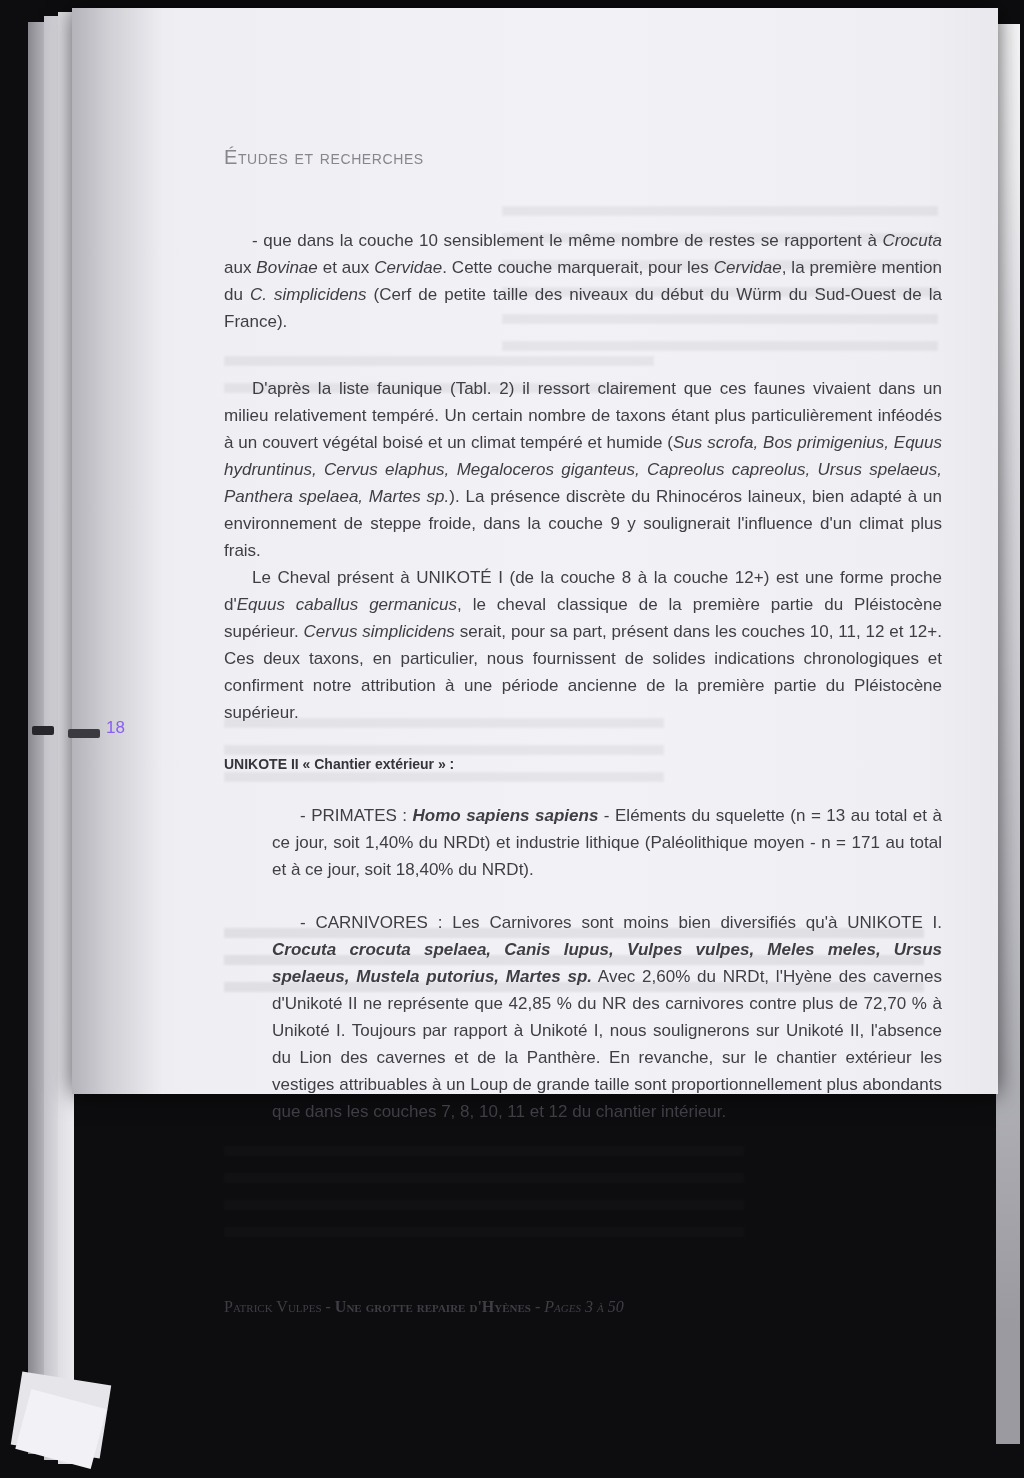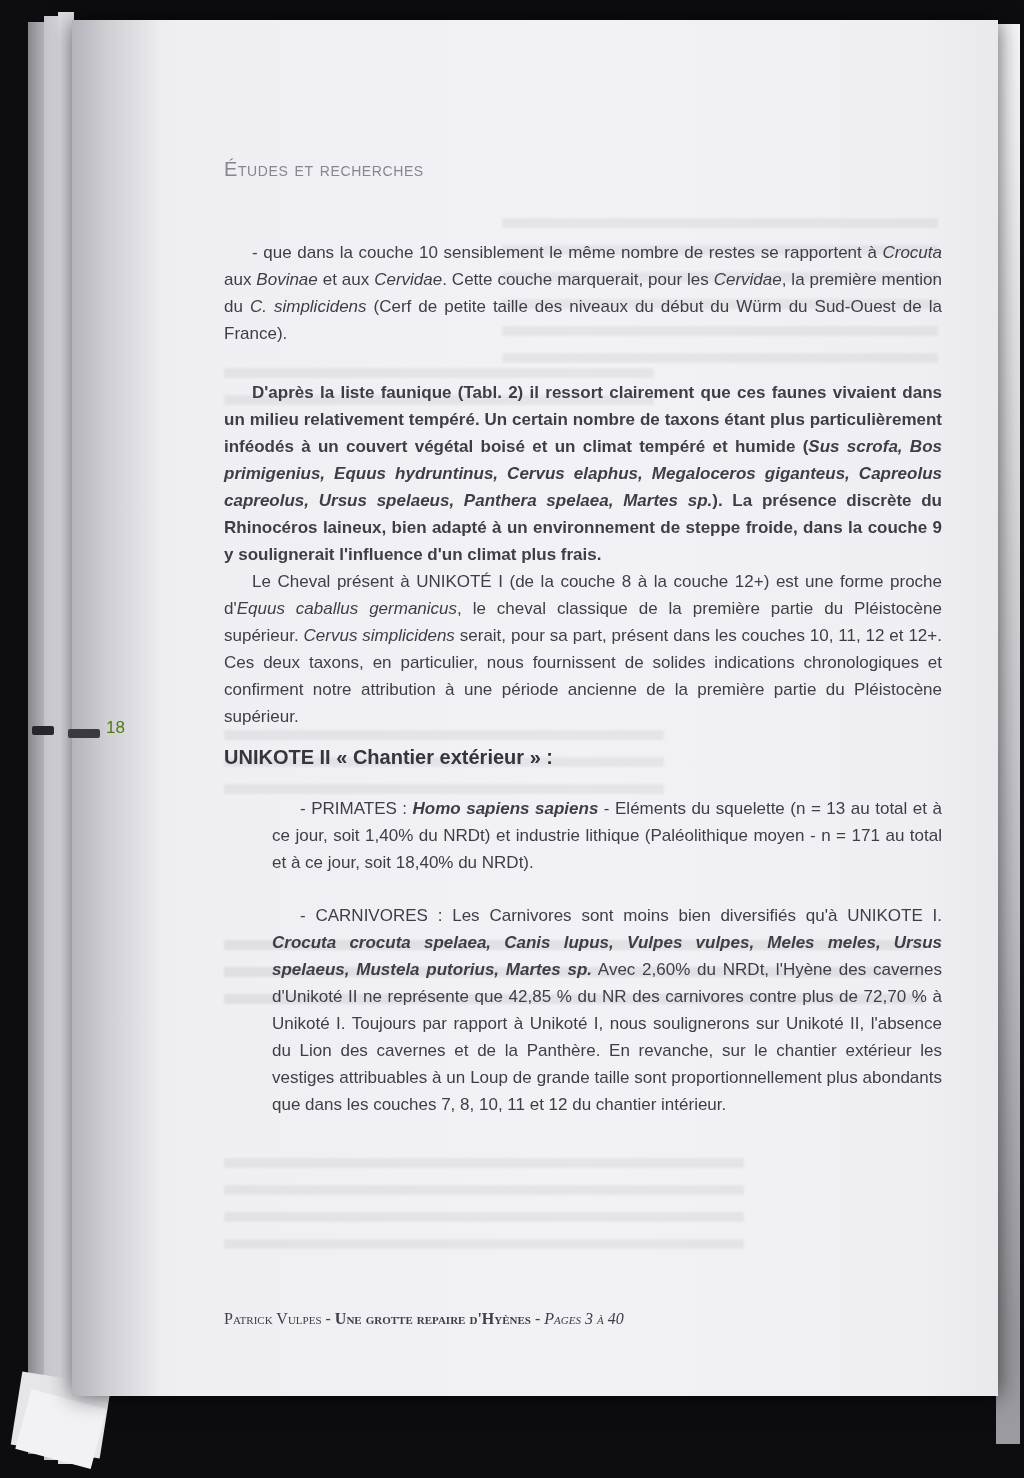--- a/index.html
+++ b/index.html
@@ -15,21 +15,21 @@
   .stack-1{left:28px;top:22px;width:18px;height:1432px;background:linear-gradient(90deg,#88878d,#b9b8be);}
   .stack-2{left:44px;top:16px;width:16px;height:1444px;background:linear-gradient(90deg,#c4c3c9,#dbdadf);}
   .stack-3{left:58px;top:12px;width:16px;height:1452px;background:linear-gradient(90deg,#dedde2,#ebeaef);}
   .corner-fan-1{left:16px;top:1378px;width:90px;height:74px;background:#e6e5ea;transform:rotate(9deg);}
   .corner-fan-2{left:22px;top:1398px;width:78px;height:62px;background:#f2f1f5;transform:rotate(15deg);}
   .edge-right{
     left:996px;top:24px;width:24px;height:1420px;
     background:linear-gradient(180deg,#f7f7f9 0px,#f1f1f4 140px,#dcdce1 420px,#bdbdc4 900px,#9a9aa0 1300px);
   }
   .page{
-    position:absolute;left:72px;top:20px;width:926px;height:1376px;
+    position:absolute;left:72px;top:8px;width:926px;height:1086px;
     background:linear-gradient(90deg,#dcdbe1 0px,#e9e8ed 34px,#efeef2 110px,#f2f1f5 55%,#efeef2 92%,#e9e8ed 100%);
     box-shadow:0 0 22px rgba(0,0,0,0.65);
   }
   .gutter-shadow{
     position:absolute;left:0;top:0;width:90px;height:100%;
     background:linear-gradient(90deg,rgba(40,40,48,0.22),rgba(40,40,48,0.0));
     pointer-events:none;
   }
   
   .ghost{
@@ -59,25 +59,25 @@
     font-weight:400;
     text-indent:0;
   }
   .para{
     margin:0;
     font-size:17px;
     line-height:27px;
     text-align:justify;
     text-indent:28px;
   }
-  .mt-gap{margin-top:32px;font-weight:bold;}
+  .mt-gap{margin-top:40px;}
   .mt-sec{margin-top:26px;margin-left:48px;}
   .section-heading{
-    margin:15px 0 6px 0;
-    font-size:20px;
+    margin:26px 0 6px 0;
+    font-size:14px;
     line-height:24px;
     font-weight:bold;
     color:#36353c;
     text-indent:0;
   }
   .footer{
     position:absolute;left:152px;top:1290px;width:718px;
     font-family:"Liberation Serif", serif;
     font-size:16px;
     color:#3f3e45;
@@ -85,21 +85,21 @@
   }
   
   .seg-i{font-style:italic;}
   .seg-bi{font-weight:bold;font-style:italic;}
   .seg-sc{font-variant:small-caps;}
   .seg-scb{font-variant:small-caps;font-weight:bold;}
   .seg-sci{font-variant:small-caps;font-style:italic;}
   
   .page-number{
     position:absolute;left:106px;top:718px;
-    font-size:17px;color:#4d7c0f;z-index:3;
+    font-size:17px;color:#8b5cf6;z-index:3;
   }
   .clip-mark{position:absolute;background:#26262b;border-radius:2px;z-index:3;}
   .clip-1{left:32px;top:726px;width:22px;height:9px;}
   .clip-2{left:68px;top:729px;width:32px;height:9px;background:#3a3a40;}
 </style>
 </head>
 <body>
 
 <div class="stack stack-1"></div>
 <div class="stack stack-2"></div>
@@ -127,14 +127,14 @@
     <p class="para"><span>- que dans la couche 10 sensiblement le même nombre de restes se rapportent à </span><span class="seg-i">Crocuta</span><span> aux </span><span class="seg-i">Bovinae</span><span> et aux </span><span class="seg-i">Cervidae</span><span>. Cette couche marquerait, pour les </span><span class="seg-i">Cervidae</span><span>, la première mention du </span><span class="seg-i">C. simplicidens</span><span>  (Cerf de petite taille des niveaux du début du Würm du Sud-Ouest de la France).</span></p>
     <p class="para mt-gap"><span>D'après la liste faunique (Tabl. 2) il ressort clairement que ces faunes vivaient dans un milieu relativement tempéré. Un certain nombre de taxons étant plus particulièrement inféodés à un couvert végétal boisé et un climat tempéré et humide (</span><span class="seg-i">Sus scrofa, Bos primigenius, Equus hydruntinus, Cervus elaphus, Megaloceros giganteus, Capreolus capreolus, Ursus spelaeus, Panthera spelaea, Martes sp.</span><span>). La présence discrète du Rhinocéros laineux, bien adapté à un environnement de steppe froide, dans la couche 9 y soulignerait l'influence d'un climat plus frais.</span></p>
     <p class="para"><span>Le Cheval présent à UNIKOTÉ I (de la couche 8 à la couche 12+) est une forme proche d'</span><span class="seg-i">Equus caballus germanicus</span><span>, le cheval classique de la première partie du Pléistocène supérieur. </span><span class="seg-i">Cervus simplicidens</span><span> serait, pour sa part, présent dans les couches 10, 11, 12 et 12+. Ces deux taxons, en particulier, nous fournissent de solides indications chronologiques et confirment notre attribution à une période ancienne de la première partie du Pléistocène supérieur.</span></p>
 
     <h3 class="section-heading">UNIKOTE II « Chantier extérieur » :</h3>
 
     <p class="para mt-sec"><span>- PRIMATES : </span><span class="seg-bi">Homo sapiens sapiens</span><span> - Eléments du squelette (n = 13 au total et à ce jour, soit 1,40% du NRDt) et industrie lithique (Paléolithique moyen - n = 171 au total et à ce jour, soit 18,40% du NRDt).</span></p>
     <p class="para mt-sec"><span>- CARNIVORES : Les Carnivores sont moins bien diversifiés qu'à UNIKOTE I. </span><span class="seg-bi">Crocuta crocuta spelaea, Canis lupus, Vulpes vulpes, Meles meles, Ursus spelaeus, Mustela putorius, Martes sp.</span><span> Avec 2,60% du NRDt, l'Hyène des cavernes d'Unikoté II ne représente que 42,85 % du NR des carnivores contre plus de 72,70 % à Unikoté I. Toujours par rapport à Unikoté I, nous soulignerons sur Unikoté II, l'absence du Lion des cavernes et de la Panthère. En revanche, sur le chantier extérieur les vestiges attribuables à un Loup de grande taille sont proportionnellement plus abondants que dans les couches 7, 8, 10, 11 et 12 du chantier intérieur.</span></p>
   </div>
 
-  <div class="footer"><span class="seg-sc">Patrick Vulpes</span><span> - </span><span class="seg-scb">Une grotte repaire d'Hyènes</span><span>  - </span><span class="seg-sci">Pages 3 à 40</span></div>
+  <div class="footer"><span class="seg-sc">Patrick Vulpes</span><span> - </span><span class="seg-scb">Une grotte repaire d'Hyènes</span><span>  - </span><span class="seg-sci">Pages 3 à 50</span></div>
 </div>
 
 </body></html>

